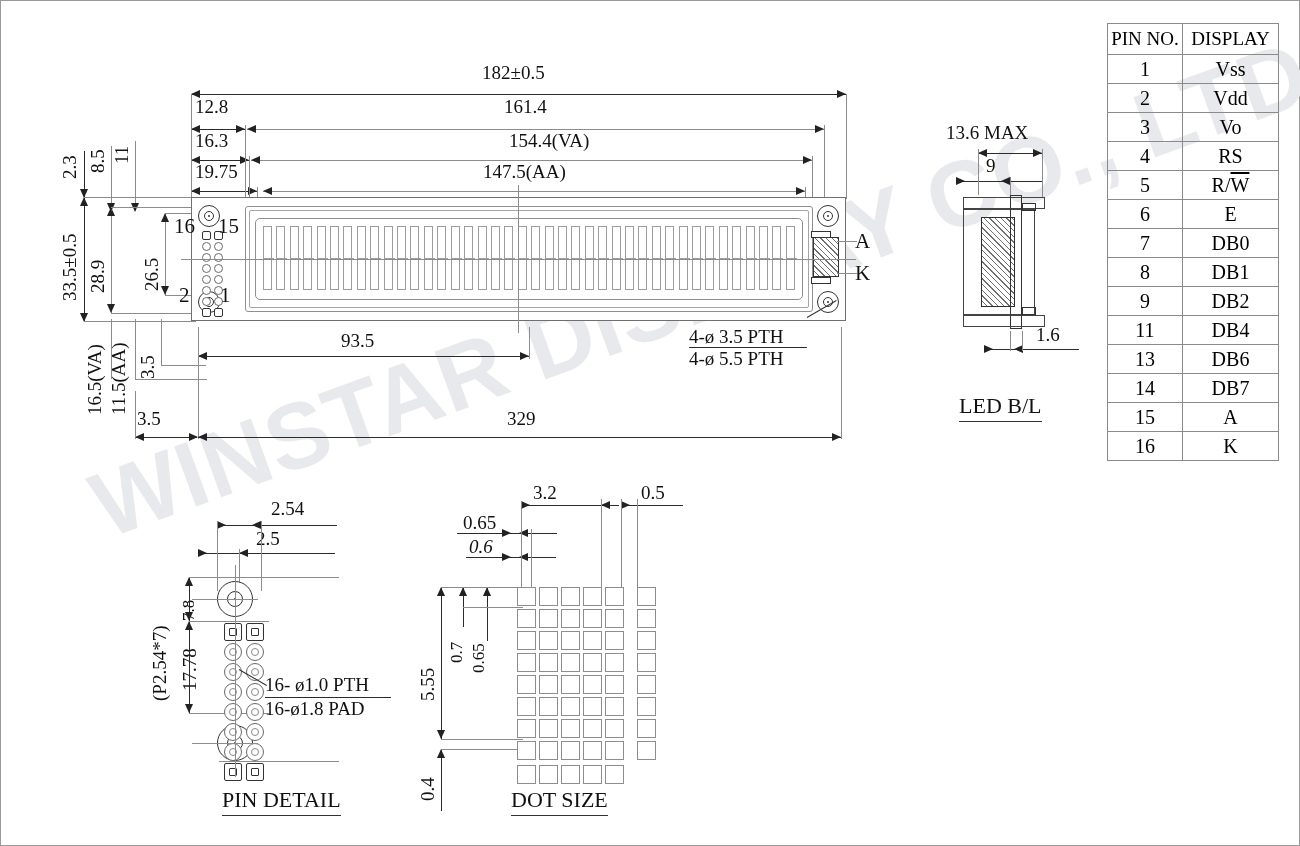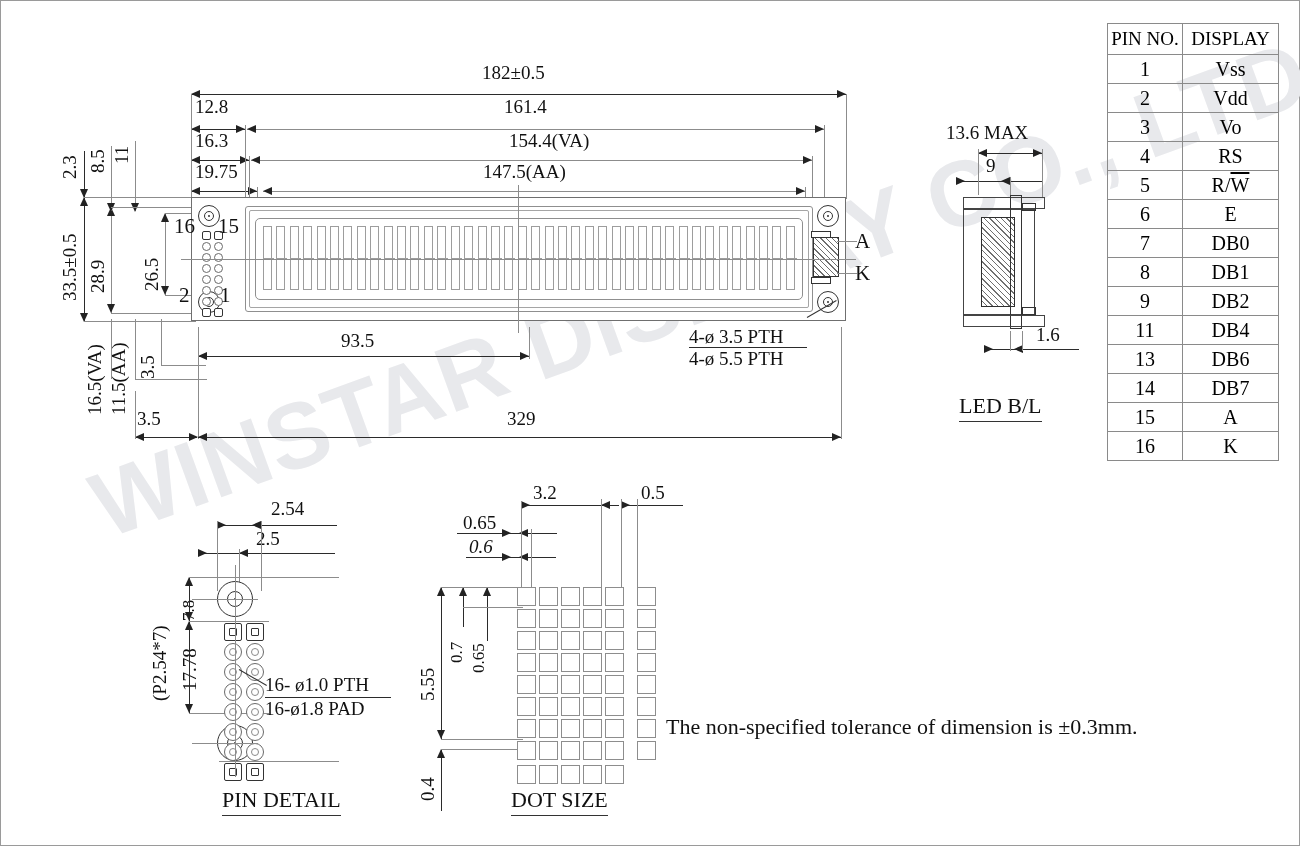--- a/index.html
+++ b/index.html
@@ -569,15 +569,14 @@
     <div class="dotgrid" id="dotrowb" style="left:0px;top:196px;grid-template-columns:repeat(5,19px);">
         <u></u>
         <u></u>
         <u></u>
         <u></u>
         <u></u>
       </div>
   </div>
   <div class="cap" style="left:510px;top:786px;">DOT SIZE</div>
 
-  <div class="note" style="left:665px;top:713px;">The non-specified tolerance of dimension is ±0.3mm.</div>
 
 </div>
 
 </body></html>

